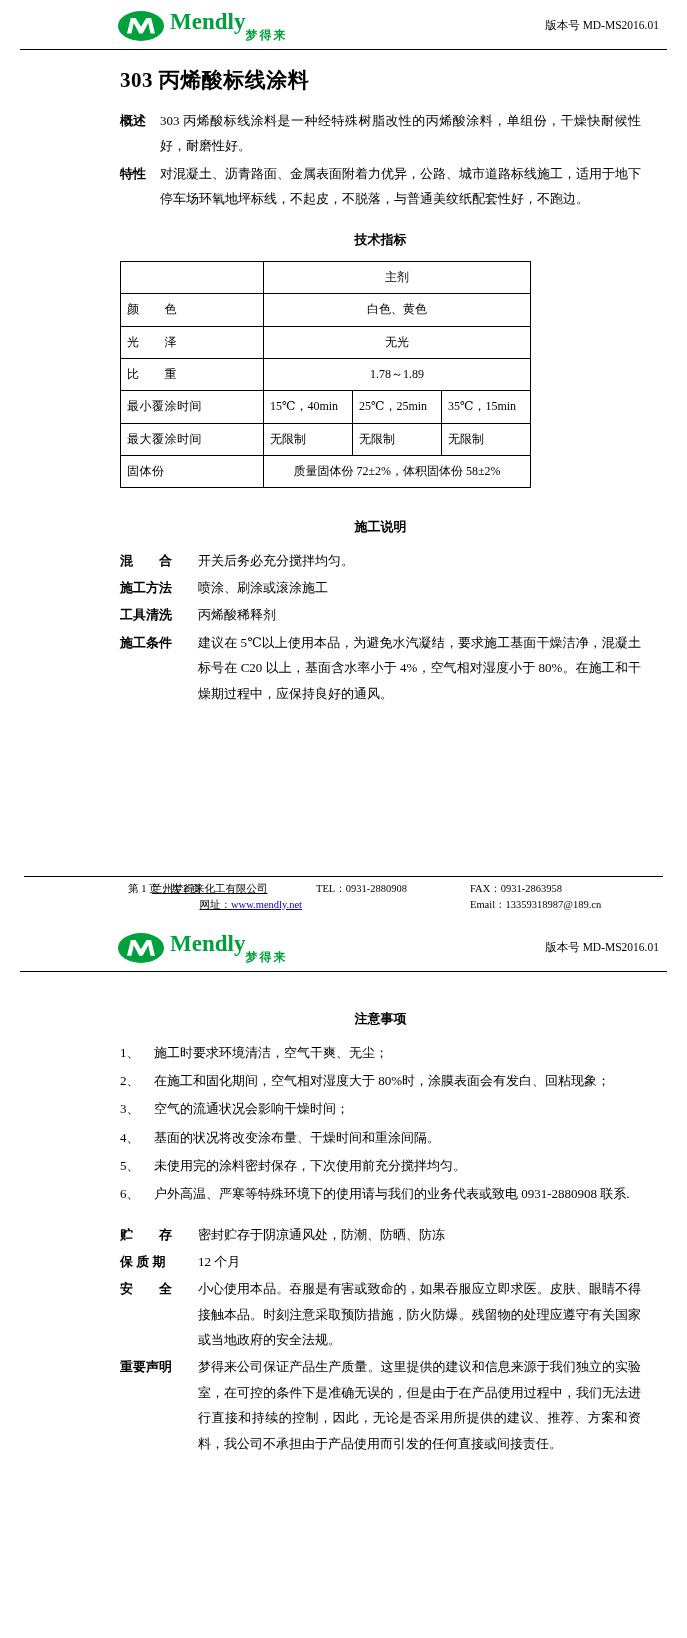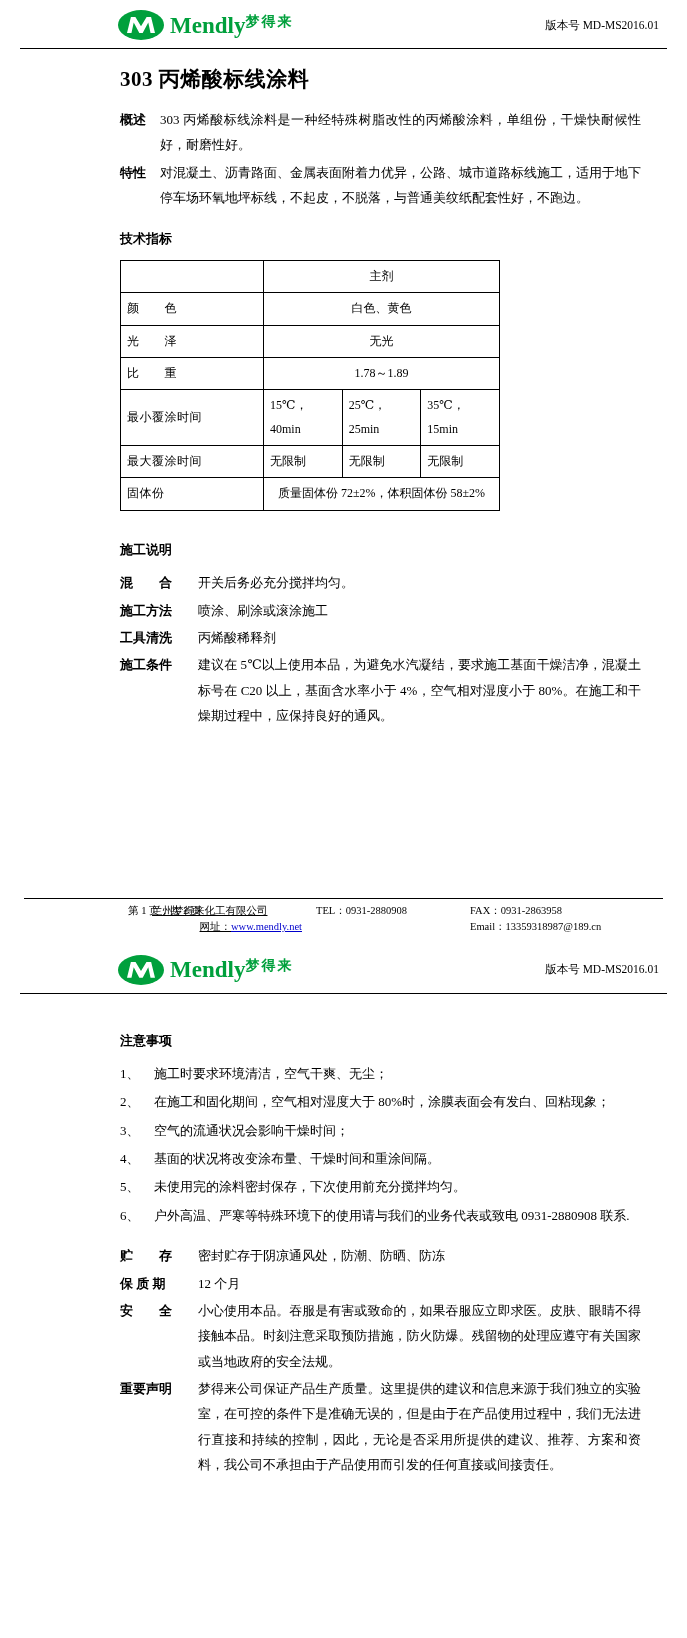--- a/index.html
+++ b/index.html
@@ -55,25 +55,25 @@
     line-height: 1;
   }
   .logo-en {
     font-family: "Liberation Serif", serif;
     font-size: 23px;
     font-weight: bold;
     color: #00a03c;
     letter-spacing: 0px;
   }
   .logo-cn {
-    font-size: 14px;
+    font-size: 12px;
     font-weight: bold;
     color: #00a03c;
     letter-spacing: 2px;
-    margin-top: 1px;
+    margin-top: 19px;
   }
   .version-no {
     font-size: 11.5px;
     margin-right: 6px;
   }
   .hrule {
     border: 0;
     border-top: 1px solid #000;
     margin: 2px 20px 0 20px;
   }
@@ -109,25 +109,26 @@
   .row .lbl.w78 { width: 78px; }
   .row .val {
     flex: 1 1 auto;
     font-size: 13px;
     text-align: justify;
   }
   .section-title {
     font-weight: bold;
     font-size: 13px;
     margin: 16px 0 8px 0;
+    text-align: center;
   }
   
   table.spec {
     border-collapse: collapse;
-    width: 380px;
+    width: 411px;
     margin: 8px 0 0 0;
     font-size: 12px;
   }
   table.spec td {
     border: 1px solid #000;
     padding: 4px 6px;
     height: 20px;
     vertical-align: middle;
   }
   table.spec td.head {

